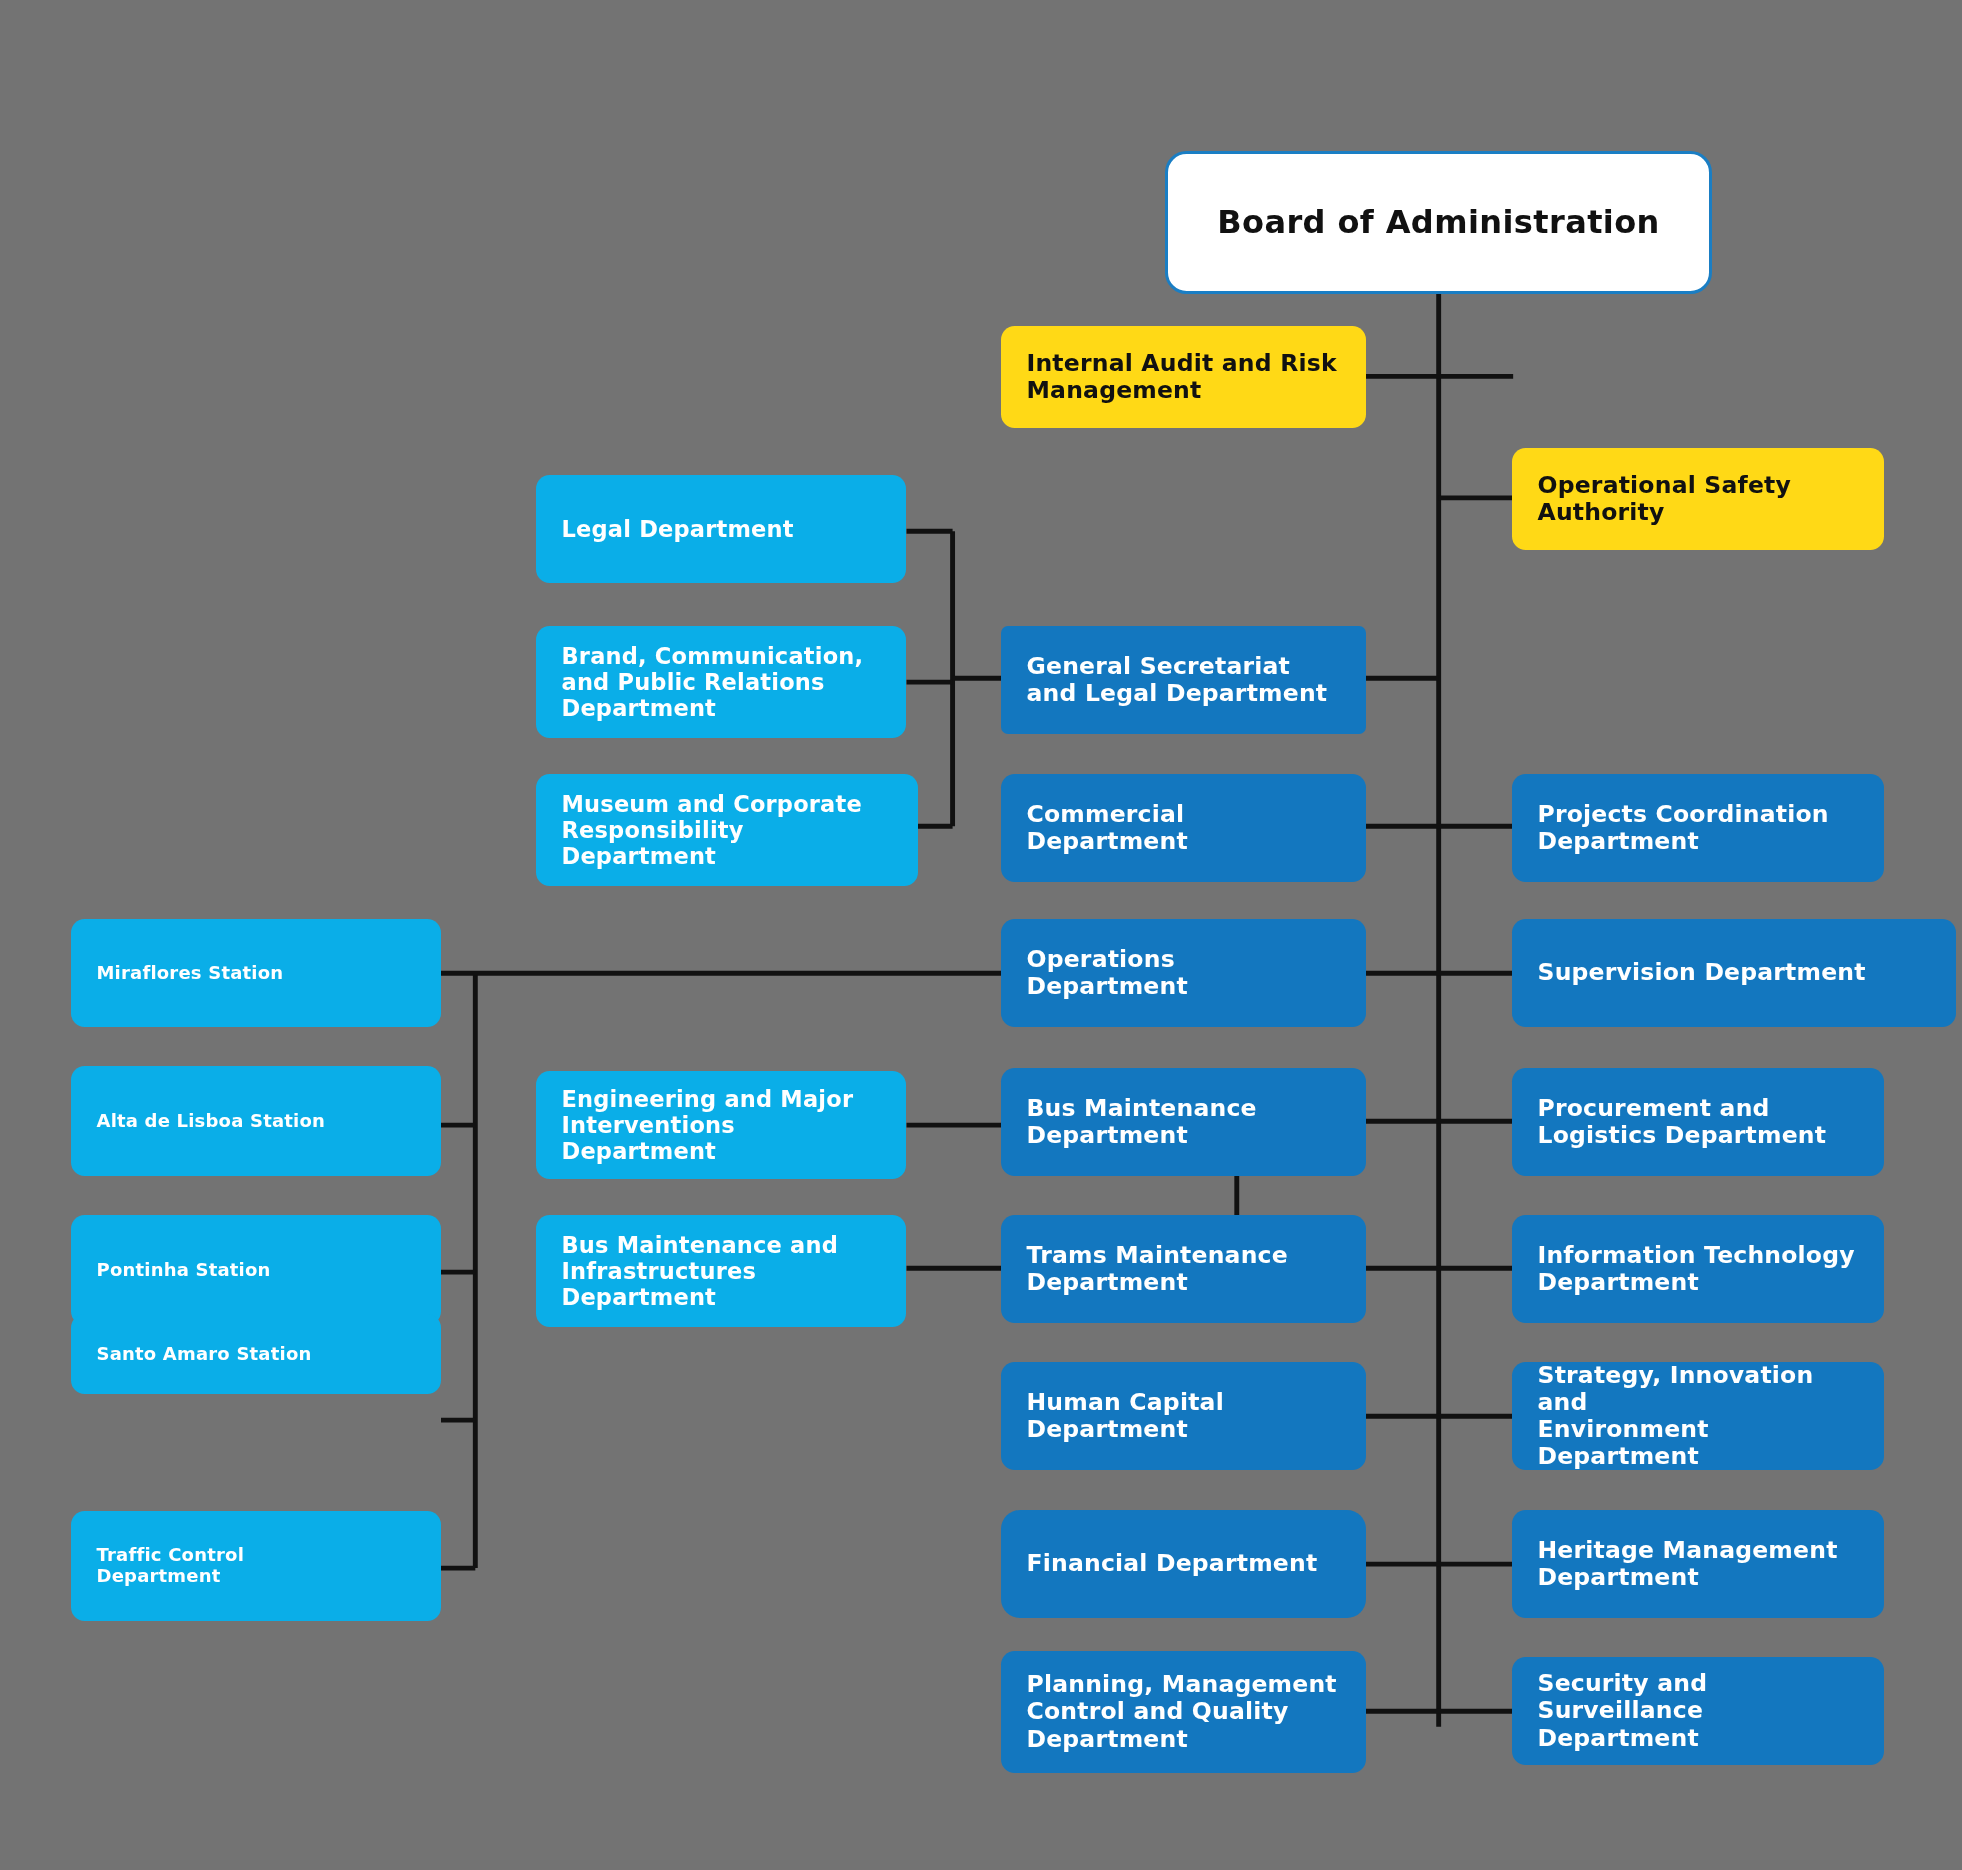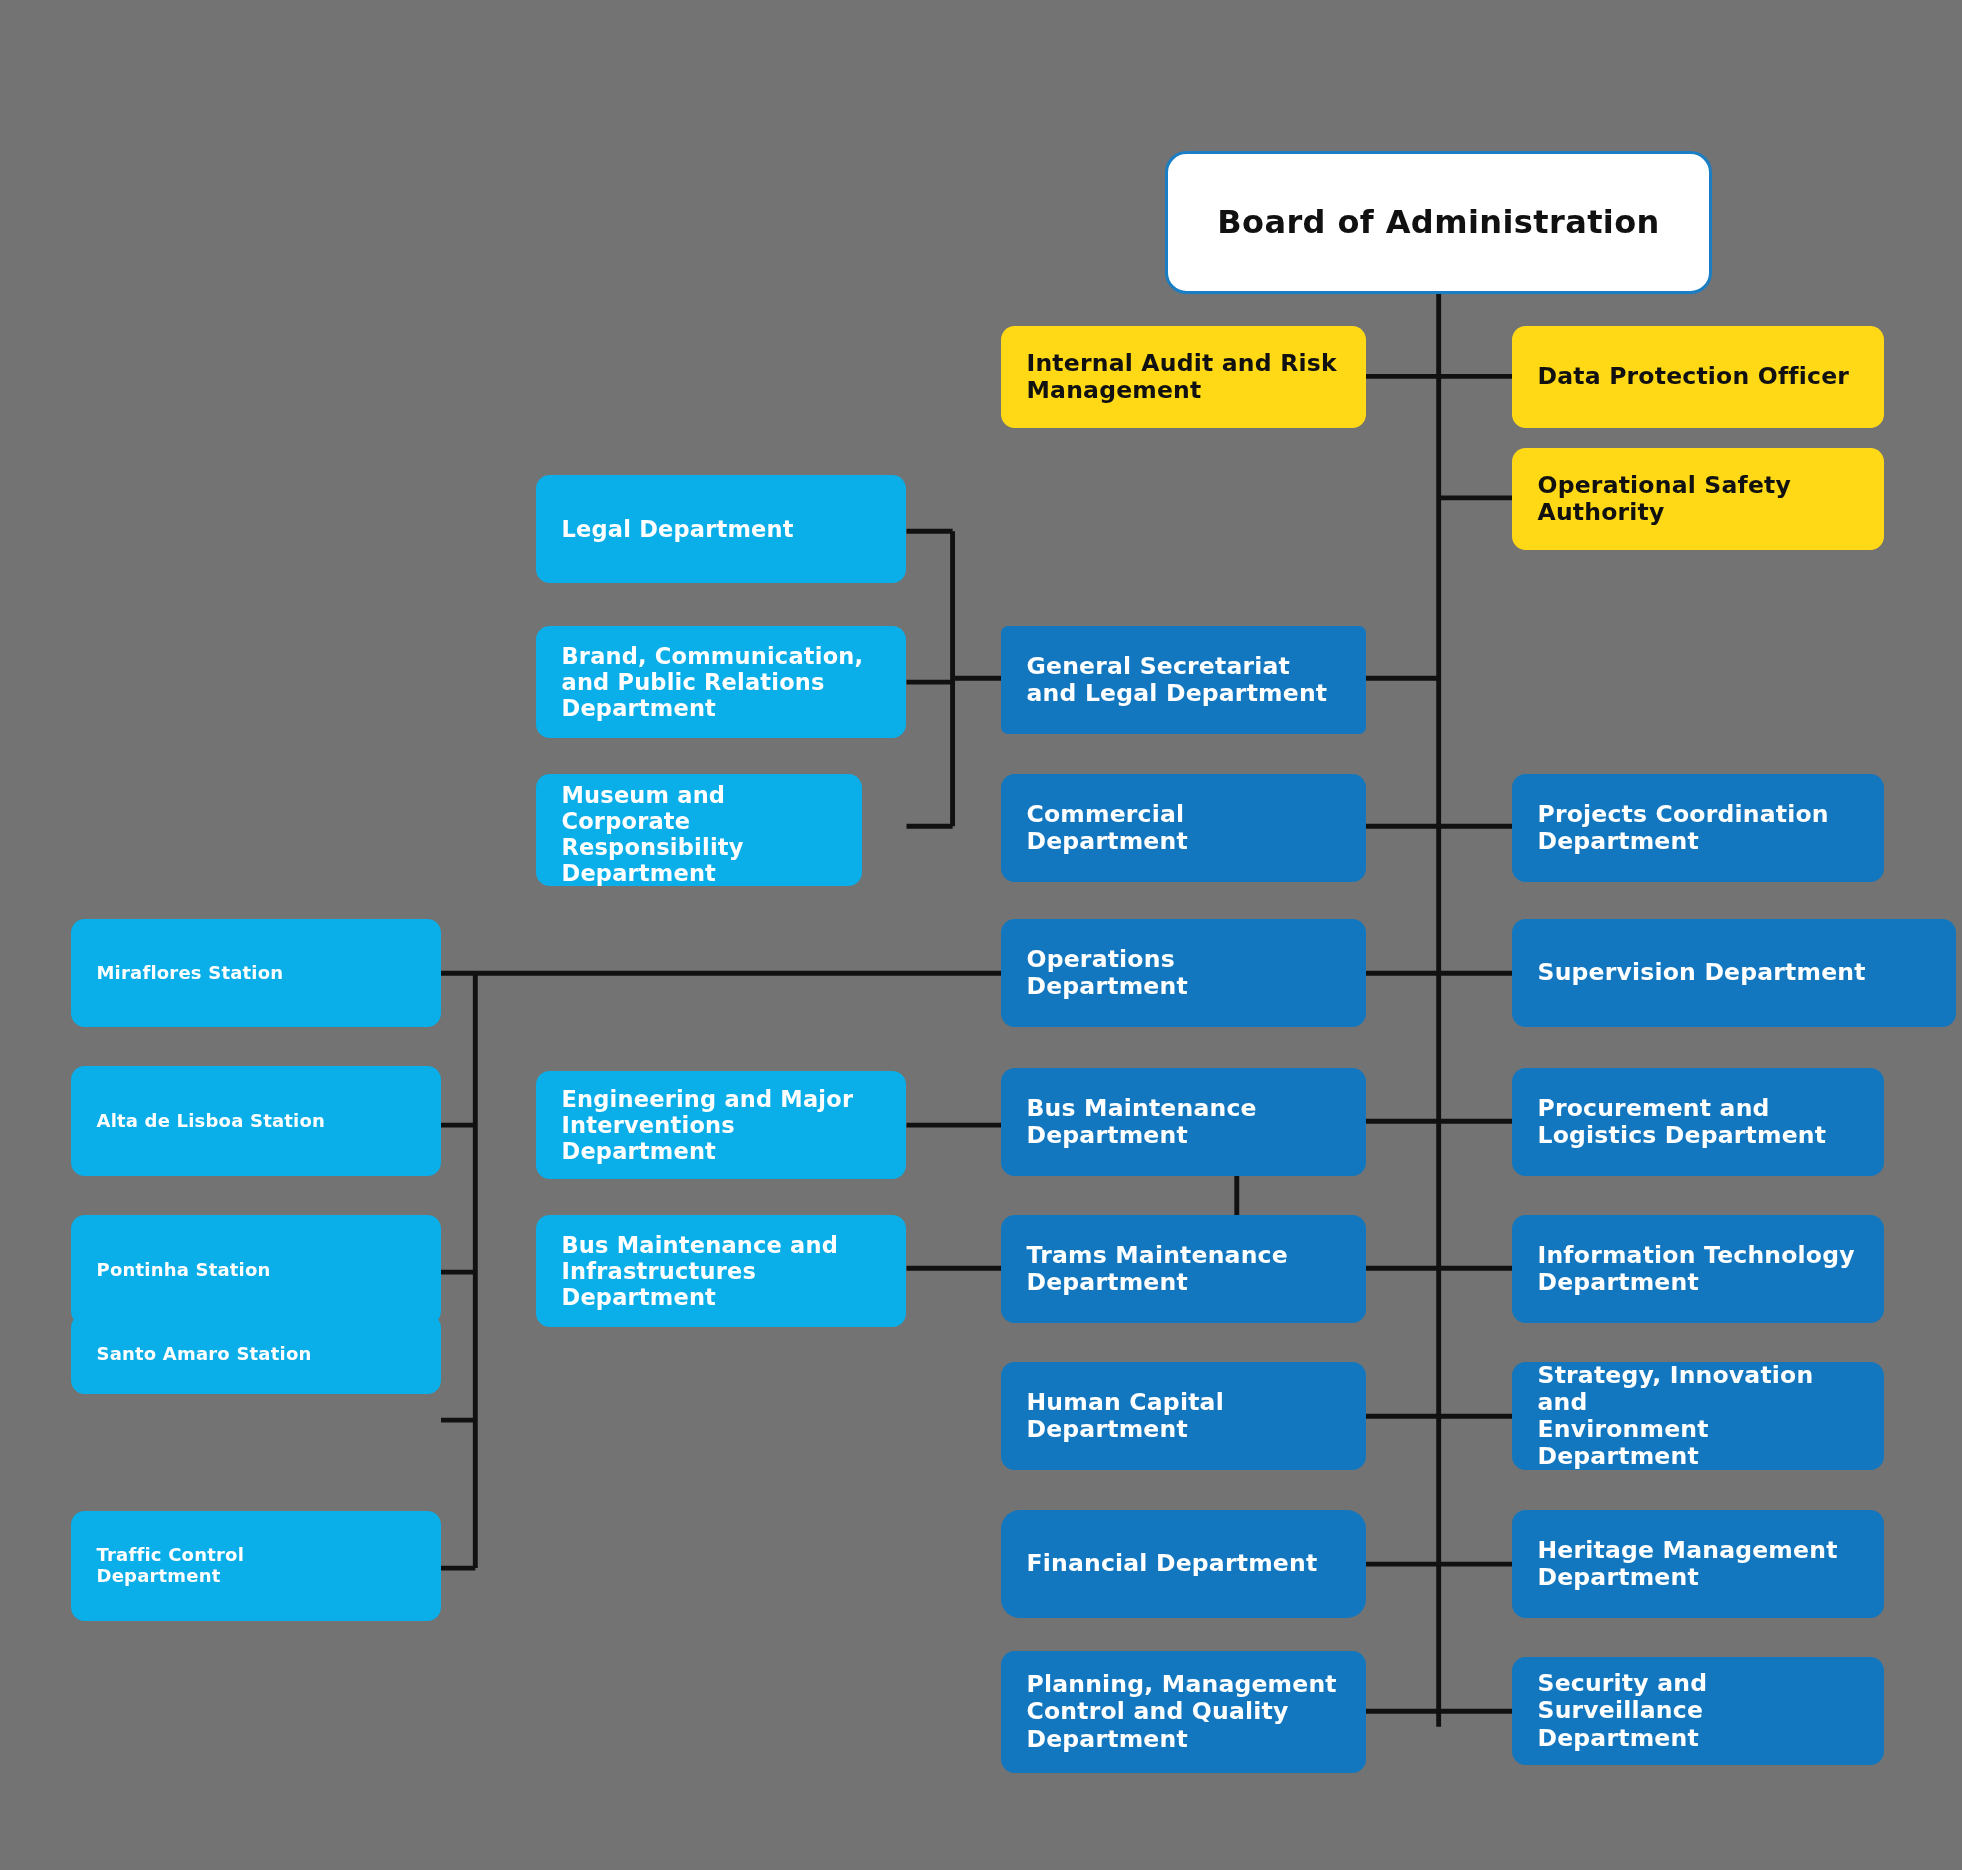--- a/index.html
+++ b/index.html
@@ -133,40 +133,37 @@
 
   <div class="node root" style="left:1165px; top:151px; width:547px; height:143px;">
     <span class="label">Board of Administration</span>
   </div>
 
   <div class="node yellow" style="left:1001px; top:326px; width:365px; height:102px;">
     <span class="label">Internal Audit and Risk
 Management</span>
   </div>
 
-  <div class="node yellow" style="left:1512px; top:326px; width:372px; height:102px;">
-    <span class="label">Data Protection Officer</span>
-  </div>
 
   <div class="node yellow" style="left:1512px; top:448px; width:372px; height:102px;">
     <span class="label">Operational Safety
 Authority</span>
   </div>
 
   <div class="node light sub" style="left:536px; top:475px; width:370px; height:108px;">
     <span class="label">Legal Department</span>
   </div>
 
   <div class="node light sub" style="left:536px; top:626px; width:370px; height:112px;">
     <span class="label">Brand, Communication,
 and Public Relations
 Department</span>
   </div>
 
-  <div class="node light sub" style="left:536px; top:774px; width:326px; height:112px;align-items:flex-end;">
+  <div class="node light sub" style="left:536px; top:774px; width:382px; height:112px;">
     <span class="label">Museum and Corporate
 Responsibility
 Department</span>
   </div>
 
   <div class="node light sub" style="left:536px; top:1071px; width:370px; height:108px;">
     <span class="label">Engineering and Major
 Interventions Department</span>
   </div>
 

